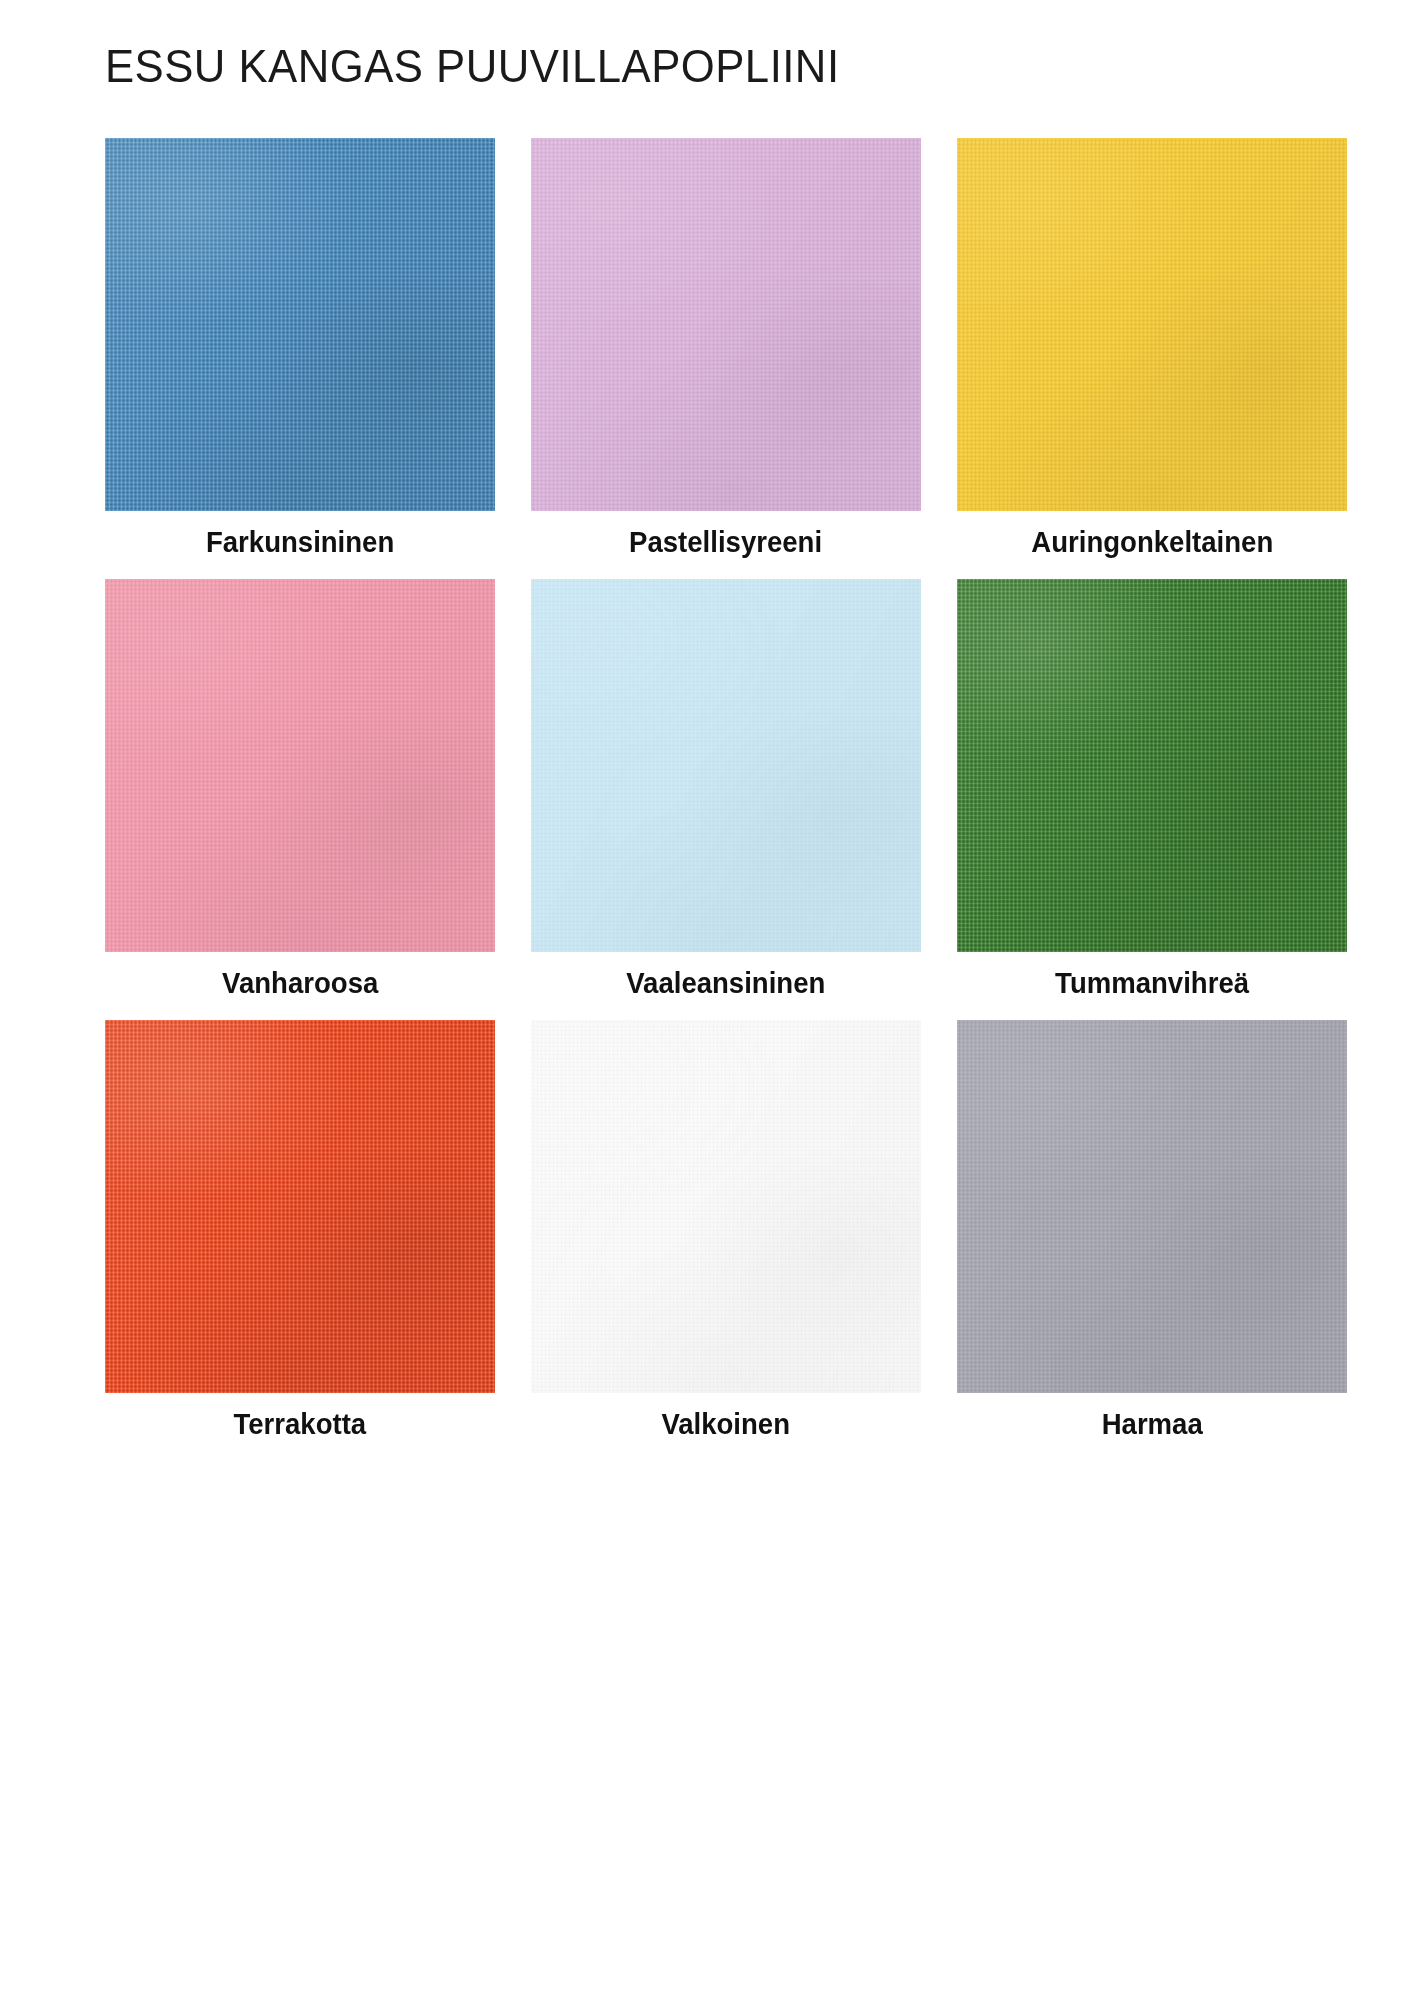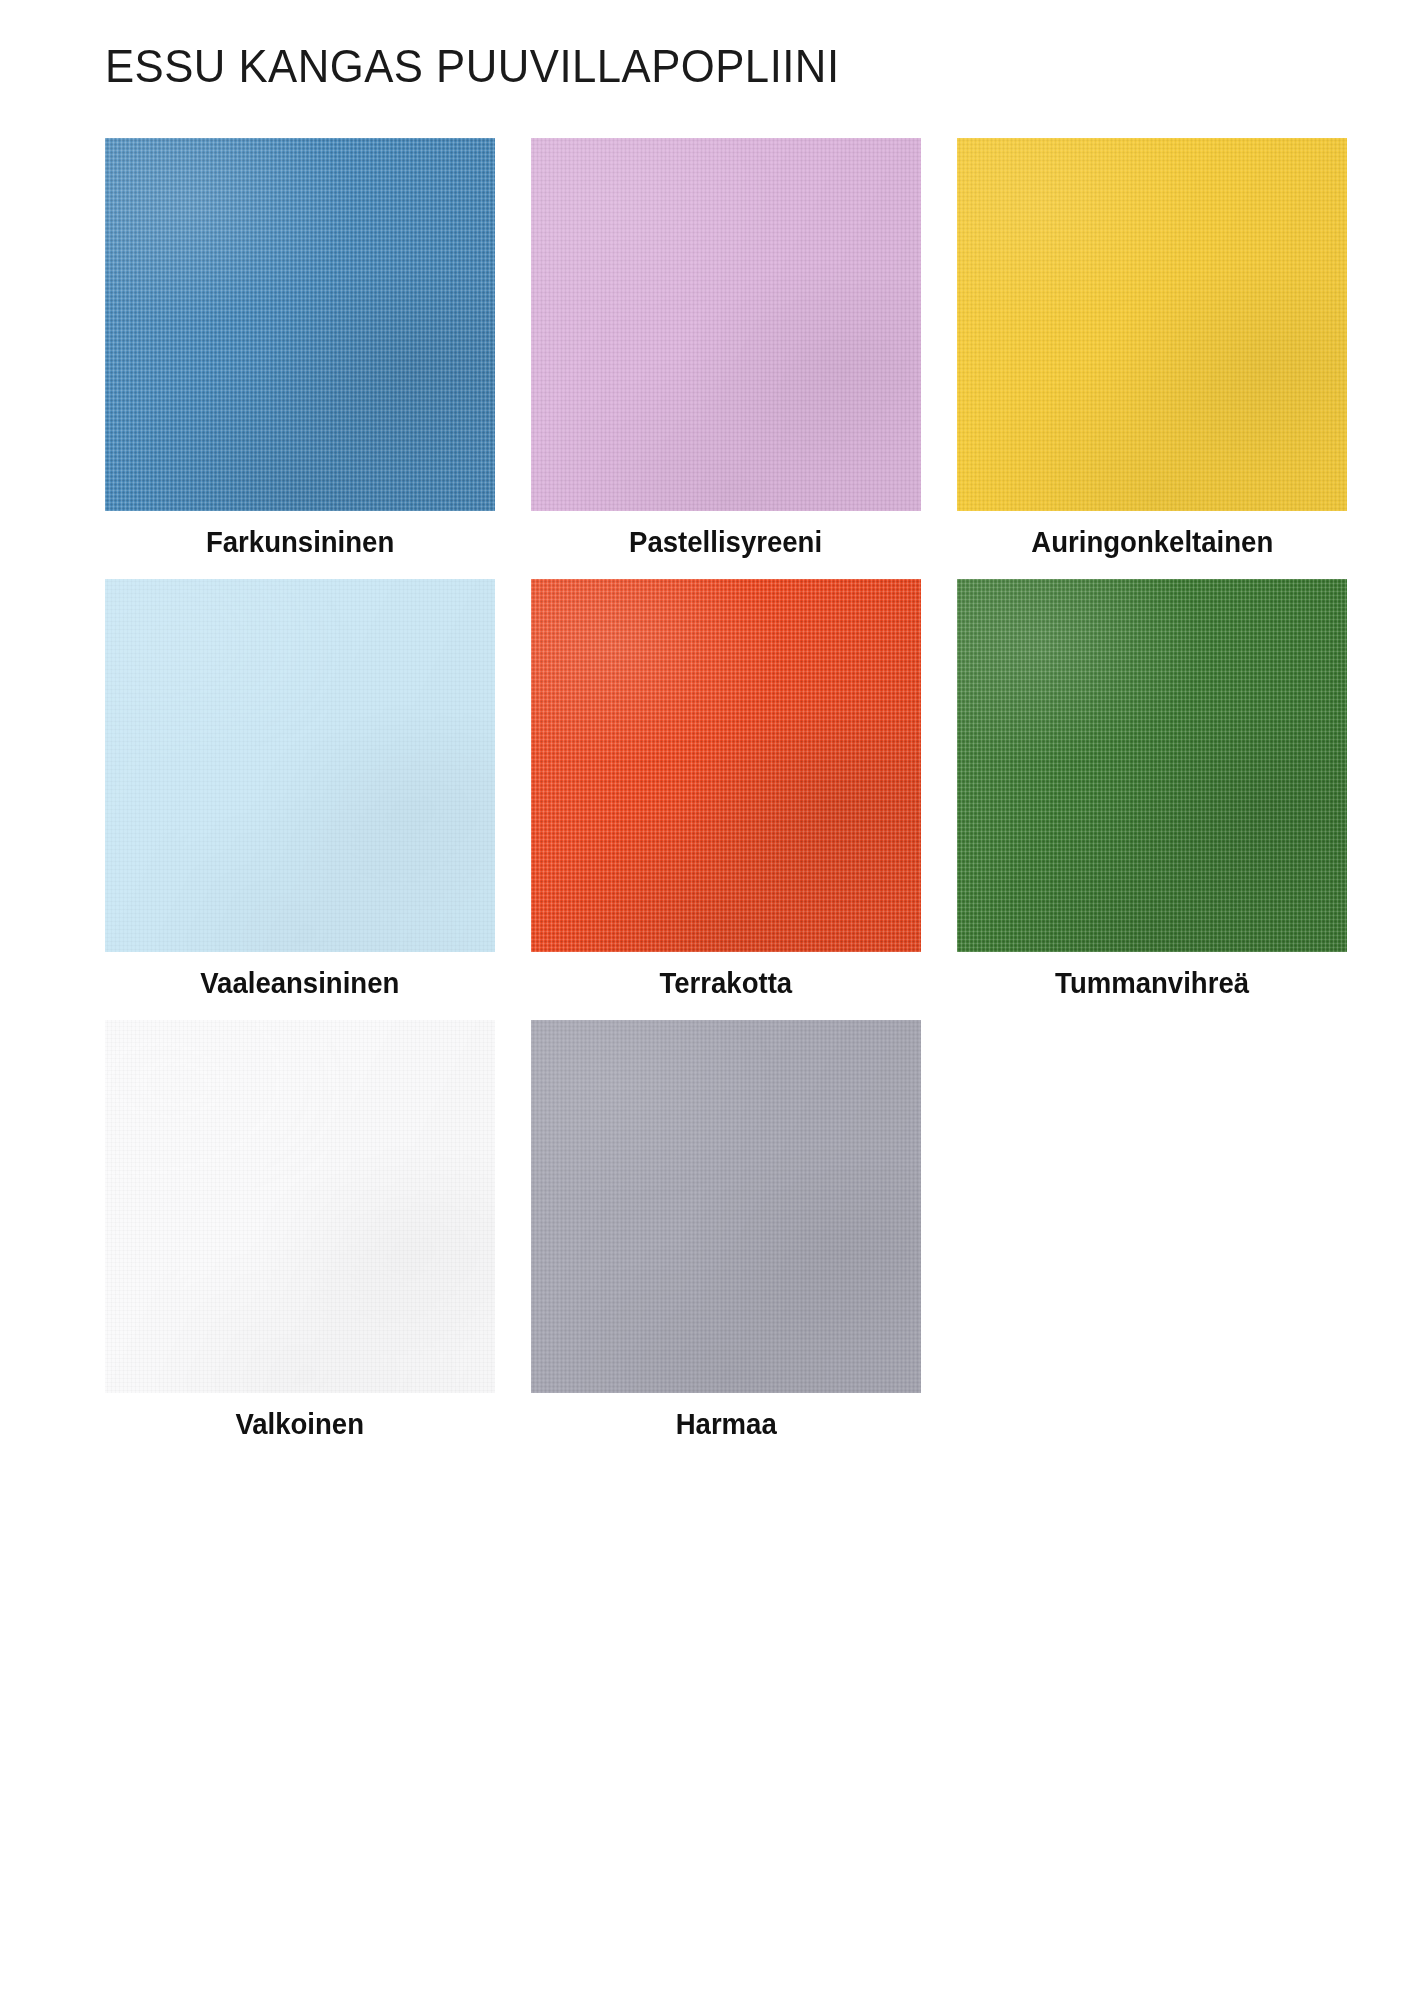--- a/index.html
+++ b/index.html
@@ -145,30 +145,34 @@
       </div>
       <div class="cell">
         <div class="swatch light" style="background-color: rgb(221, 182, 221);"></div>
         <div class="swatch-label">Pastellisyreeni</div>
       </div>
       <div class="cell">
         <div class="swatch light" style="background-color: rgb(245, 204, 60);"></div>
         <div class="swatch-label">Auringonkeltainen</div>
       </div>
       <div class="cell">
+        <div class="swatch light" style="background-color: rgb(240, 157, 175);"></div>
+        <div class="swatch-label">Vanharoosa</div>
+      </div>
+      <div class="cell">
         <div class="swatch verylight" style="background-color: rgb(204, 232, 245);"></div>
         <div class="swatch-label">Vaaleansininen</div>
       </div>
       <div class="cell">
+        <div class="swatch" style="background-color: rgb(62, 123, 52);"></div>
+        <div class="swatch-label">Tummanvihreä</div>
+      </div>
+      <div class="cell">
         <div class="swatch" style="background-color: rgb(240, 74, 34);"></div>
         <div class="swatch-label">Terrakotta</div>
-      </div>
-      <div class="cell">
-        <div class="swatch" style="background-color: rgb(62, 123, 52);"></div>
-        <div class="swatch-label">Tummanvihreä</div>
       </div>
       <div class="cell">
         <div class="swatch verylight" style="background-color: rgb(250, 250, 251);"></div>
         <div class="swatch-label">Valkoinen</div>
       </div>
       <div class="cell">
         <div class="swatch light" style="background-color: rgb(168, 168, 180);"></div>
         <div class="swatch-label">Harmaa</div>
       </div>
     </div>

